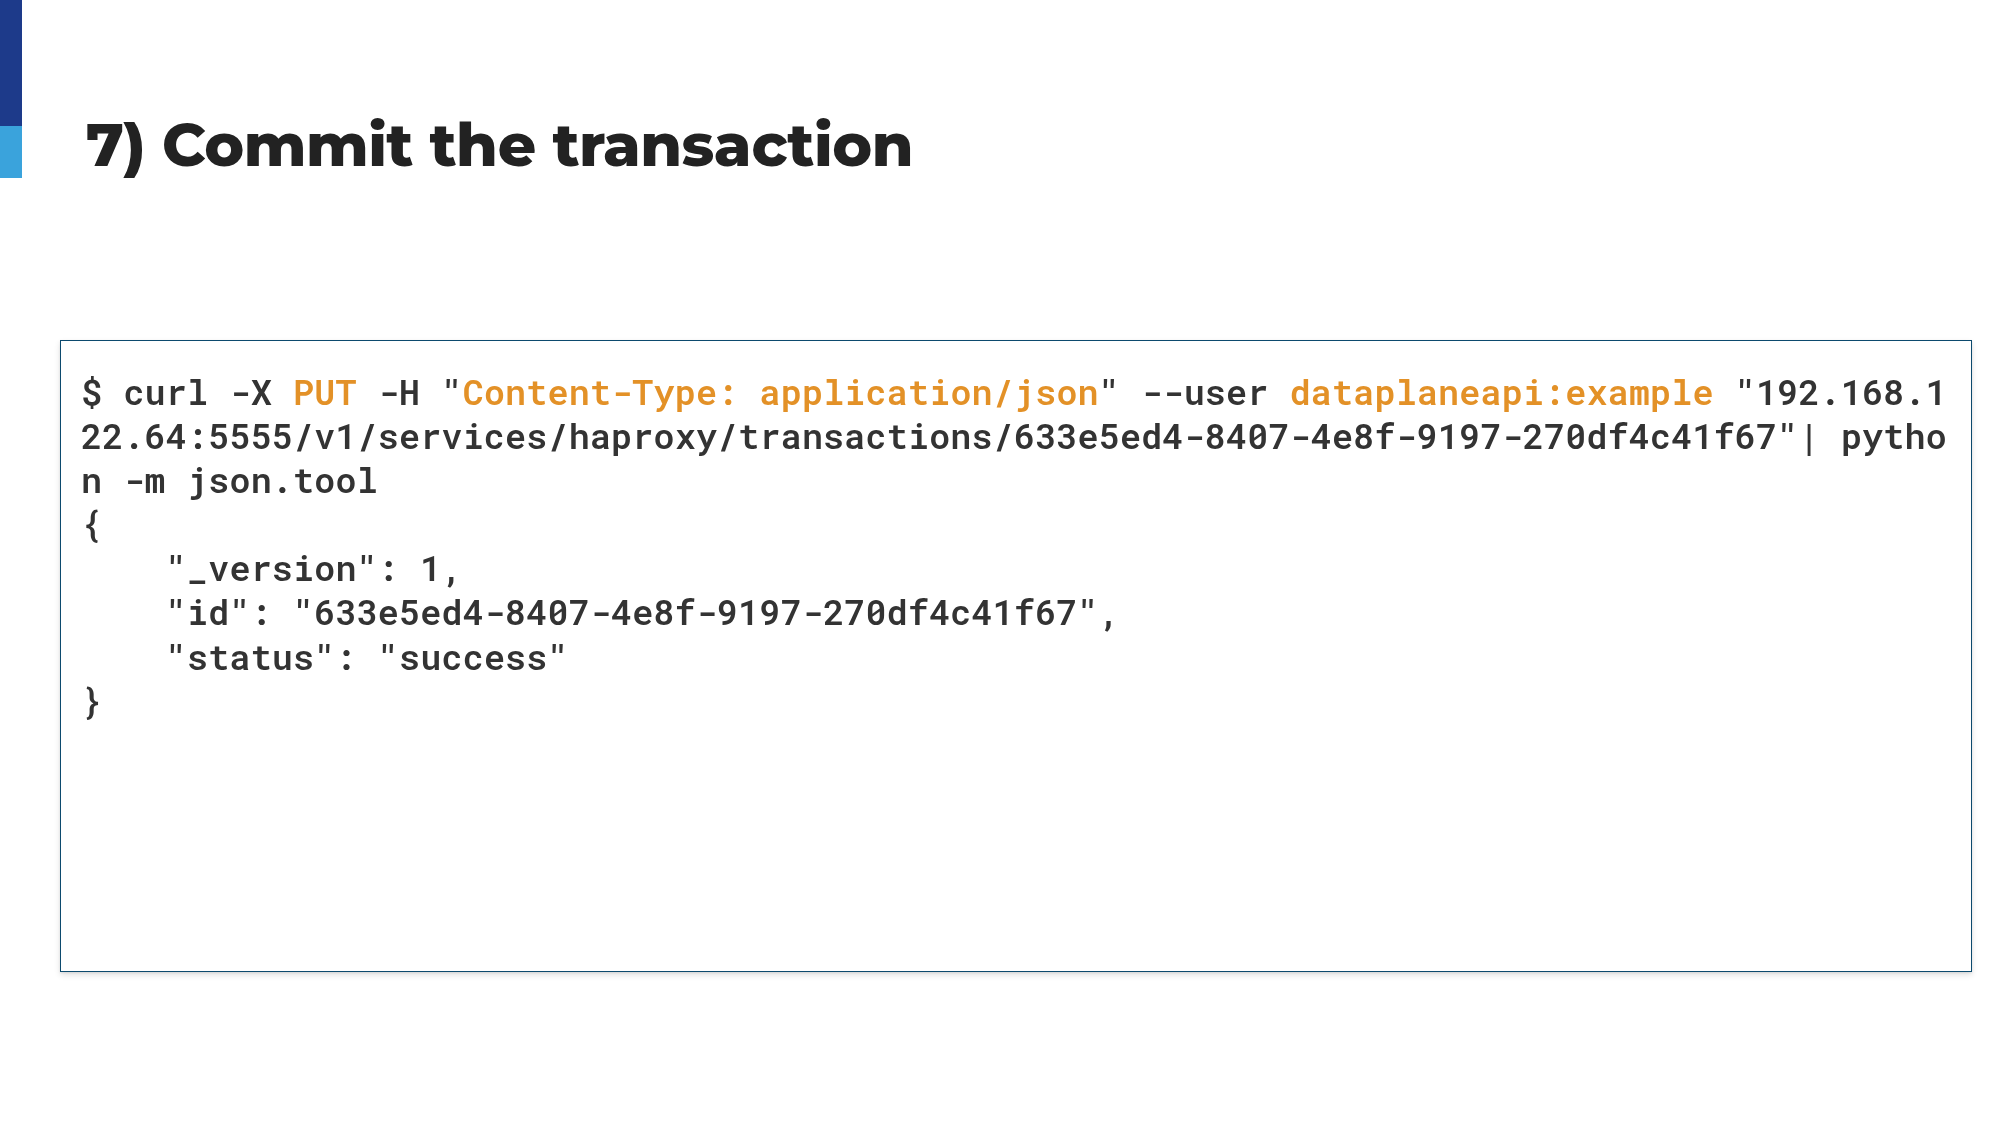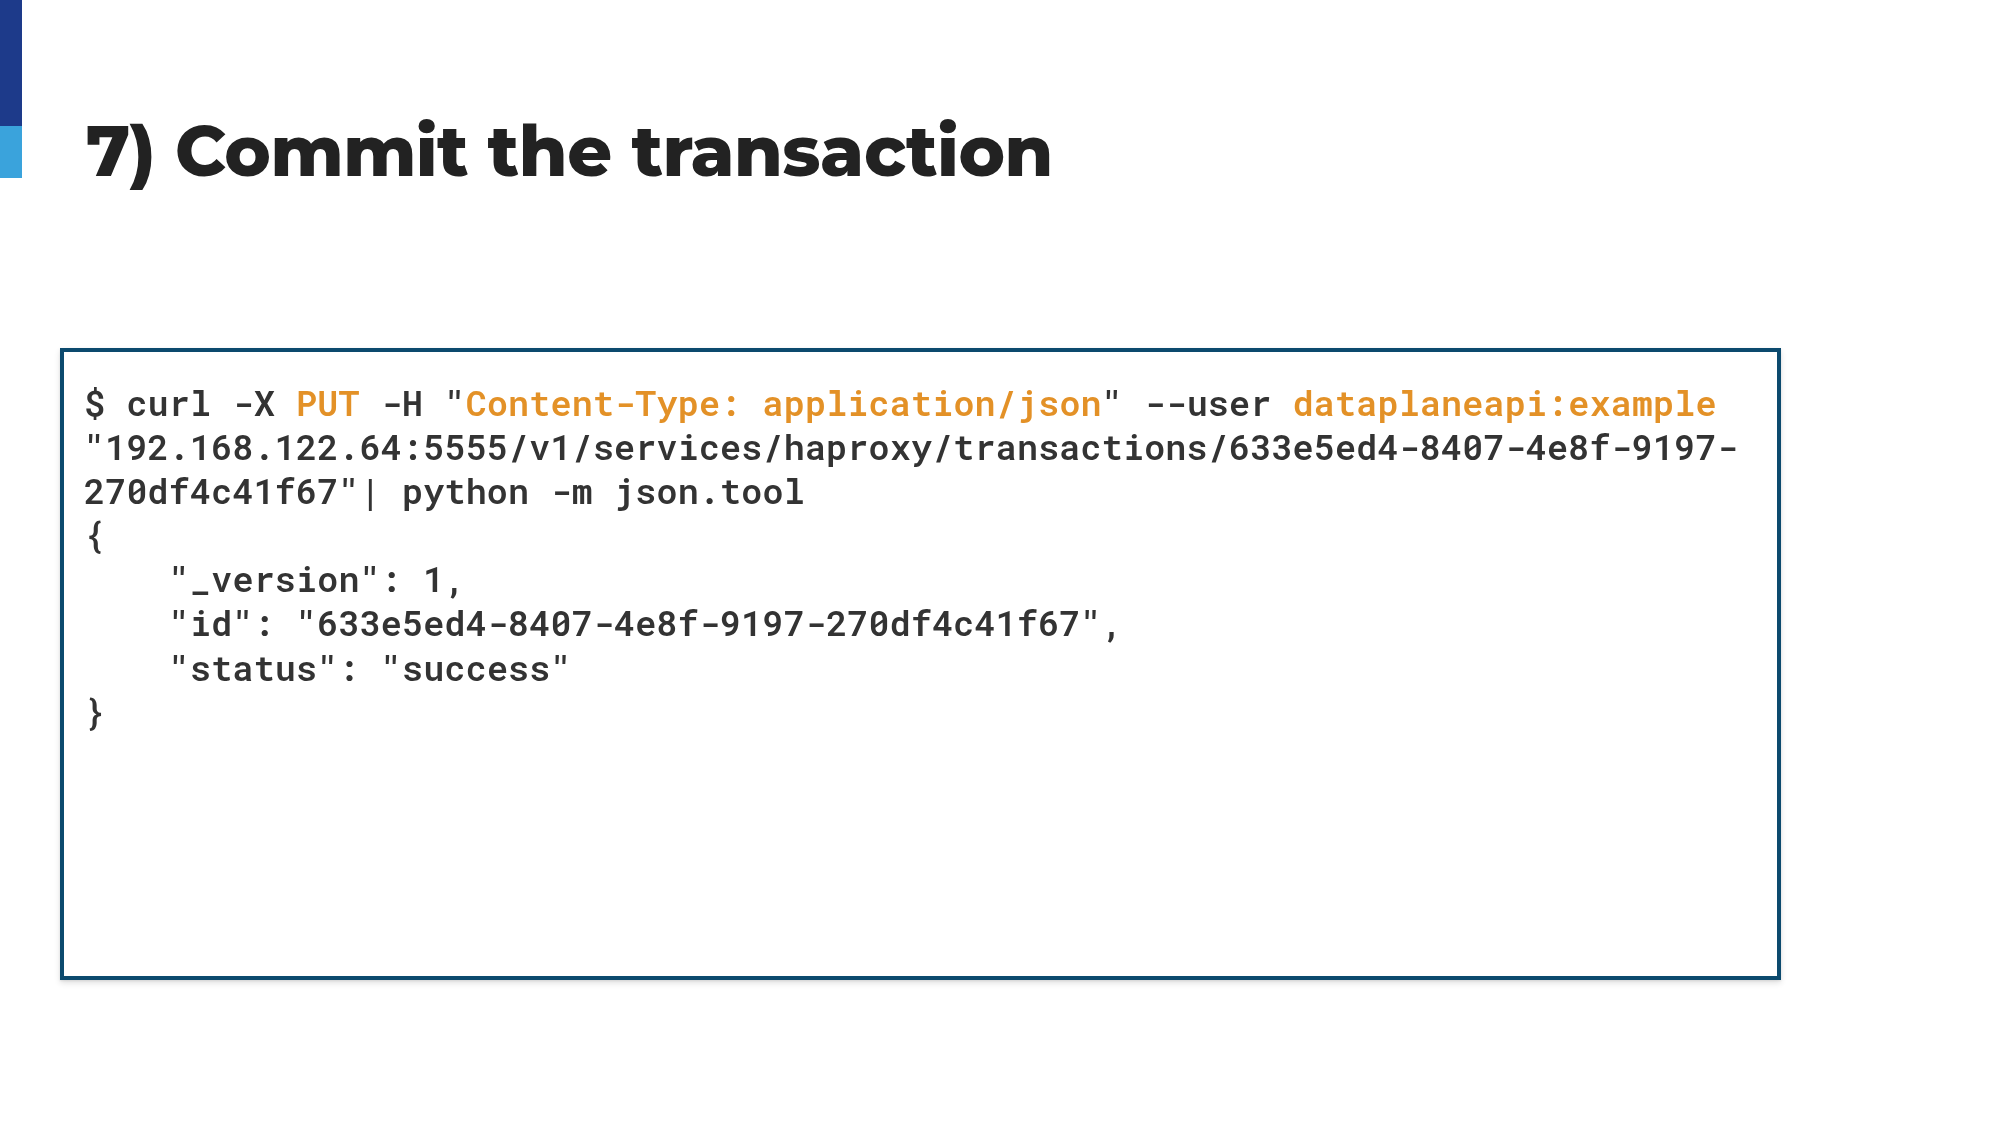--- a/index.html
+++ b/index.html
@@ -19,34 +19,34 @@
   .accent-light {
     position: absolute;
     left: 0; top: 126px;
     width: 22px; height: 52px;
     background: #3aa3dc;
   }
   .title {
     position: absolute;
     left: 86px;
     top: 108px;
-    font-size: 70px;
+    font-size: 60px;
     font-weight: 800;
     color: #222222;
     letter-spacing: -0.5px;
     font-family: "Montserrat", "Segoe UI", "Helvetica Neue", Arial, sans-serif;
   }
   .code-card {
     position: absolute;
     left: 60px;
-    top: 348px;
-    width: 1721px;
+    top: 340px;
+    width: 1912px;
     height: 632px;
     background: #ffffff;
-    border: 4px solid #0c4a6e;
+    border: 1px solid #0c4a6e;
     box-shadow: 0 3px 6px rgba(0,0,0,0.12), 0 1px 2px rgba(0,0,0,0.08);
     padding: 28px 20px 20px 20px;
   }
   .code {
     font-family: "Roboto Mono", "Consolas", "Menlo", "Courier New", monospace;
     font-size: 35px;
     line-height: 1.26;
     font-weight: 600;
     color: #333333;
     white-space: pre-wrap;

